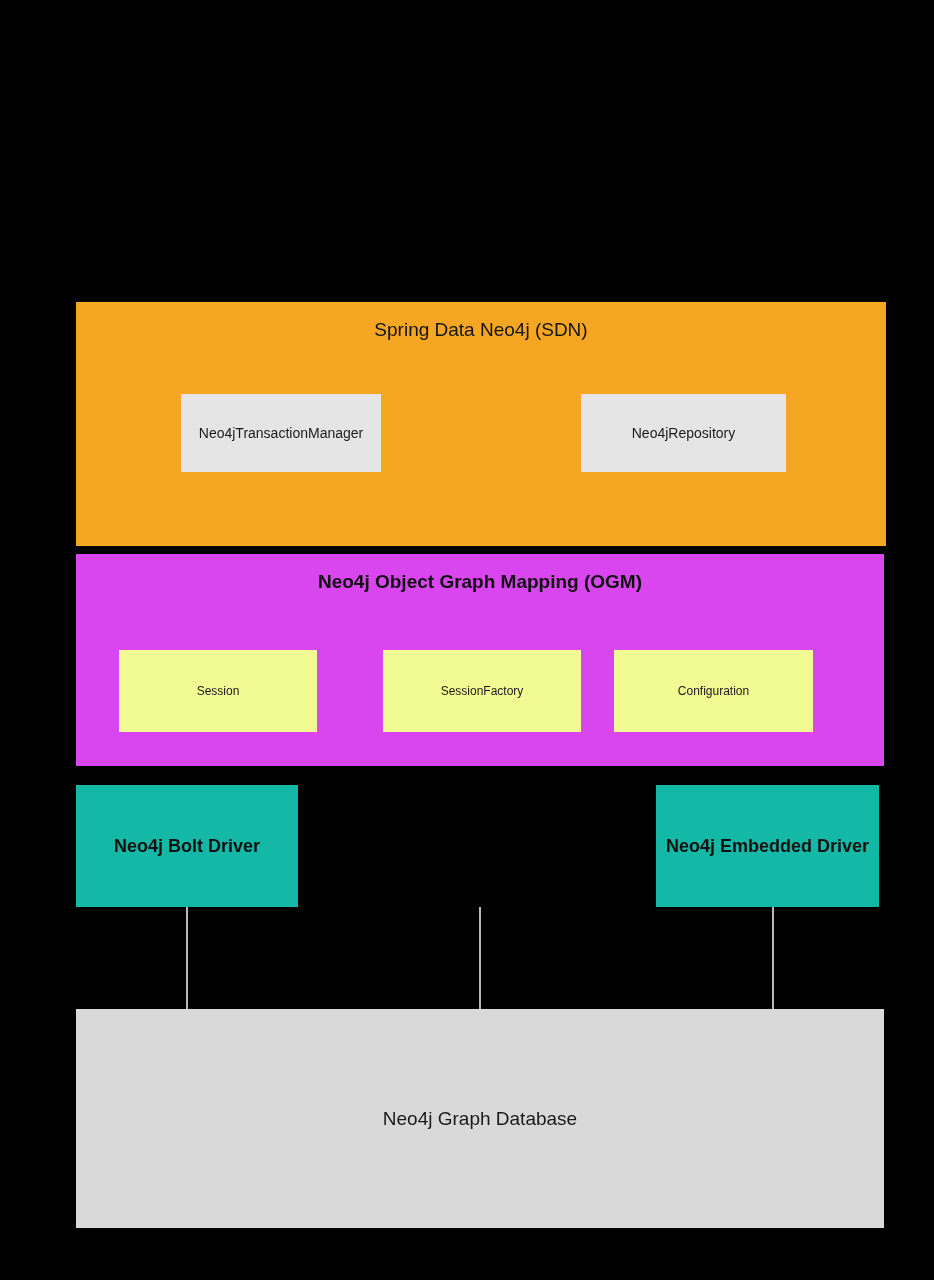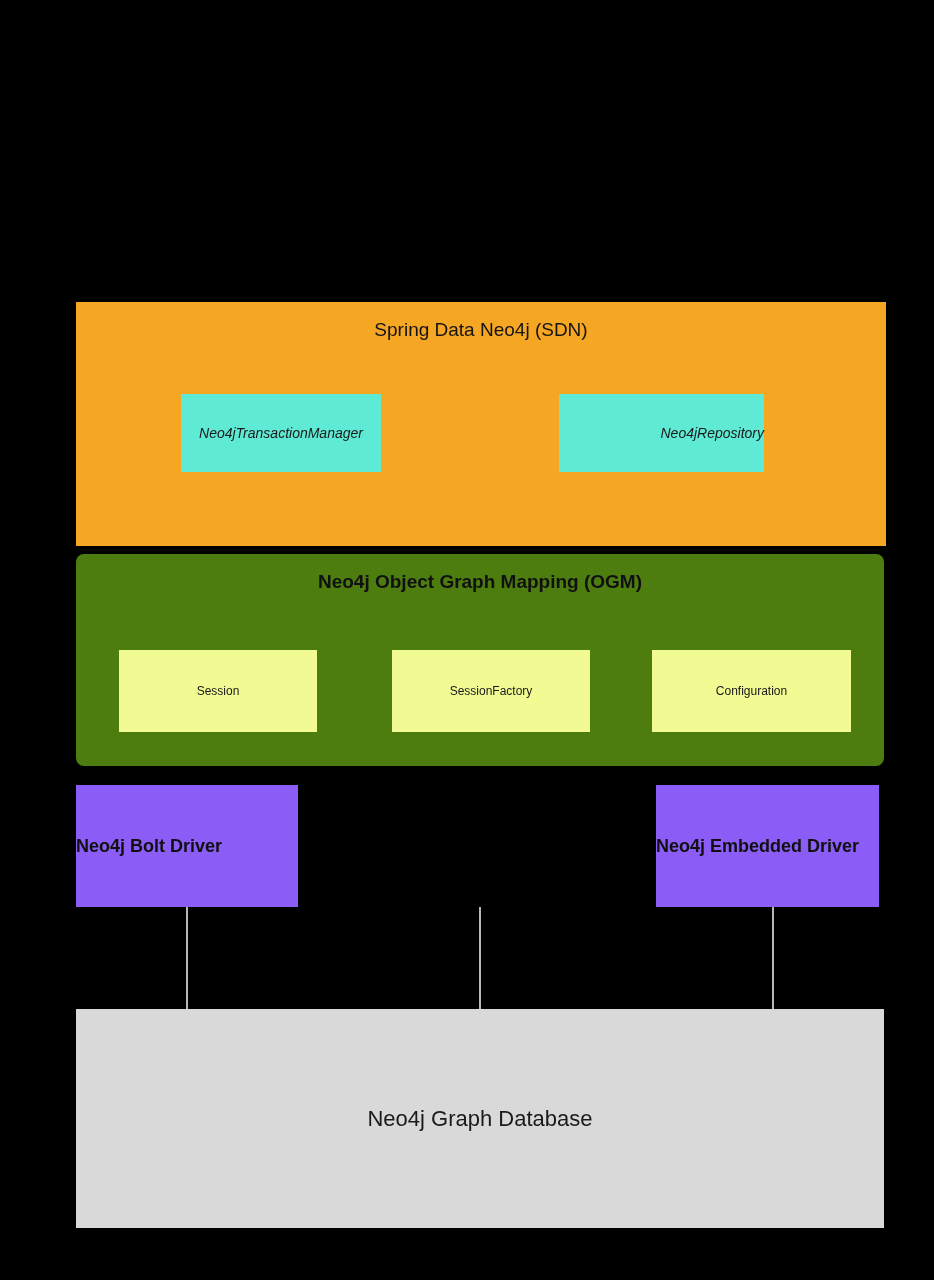--- a/index.html
+++ b/index.html
@@ -55,42 +55,40 @@
     right: 0;
     top: 17px;
     text-align: center;
     font-size: 19px;
     color: #141414;
   }
   .sdn-sub {
     position: absolute;
     top: 92px;
     height: 78px;
-    background: #5eead4;
-    display: flex;
-    align-items: center;
-    justify-content: center;
-    font-style: italic;
+    background: #e5e5e5;
+    display: flex;
+    align-items: center;
+    justify-content: center;
   }
   .sdn-sub-a { left: 105px; width: 200px; }
-  .sdn-sub-b { left: 483px; width: 205px; justify-content: flex-end; }
+  .sdn-sub-b { left: 505px; width: 205px; }
   .sdn-sub-label {
     font-size: 14px;
     color: #1a1a1a;
   }
 
   
   .ogm-layer {
     left: 76px;
     top: 554px;
     width: 808px;
     height: 212px;
-    background: #4d7c0f;
+    background: #d946ef;
     display: block;
-    border-radius: 8px;
   }
   .ogm-title {
     position: absolute;
     left: 0;
     right: 0;
     top: 17px;
     text-align: center;
     font-size: 19px;
     font-weight: bold;
     color: #101010;
@@ -98,36 +96,36 @@
   .ogm-sub {
     position: absolute;
     top: 96px;
     height: 82px;
     background: #f1fa93;
     display: flex;
     align-items: center;
     justify-content: center;
   }
   .ogm-sub-0 { left: 43px; width: 198px; }
-  .ogm-sub-1 { left: 316px; width: 198px; }
-  .ogm-sub-2 { left: 576px; width: 199px; justify-content: center; }
+  .ogm-sub-1 { left: 307px; width: 198px; }
+  .ogm-sub-2 { left: 538px; width: 199px; justify-content: center; }
   .ogm-sub-label {
     font-size: 12px;
     color: #1a1a1a;
   }
 
   
   .driver {
     position: absolute;
     top: 785px;
     height: 122px;
-    background: #8b5cf6;
-    display: flex;
-    align-items: center;
-    justify-content: flex-start;
+    background: #14b8a6;
+    display: flex;
+    align-items: center;
+    justify-content: center;
     white-space: nowrap;
   }
   .driver-0 { left: 76px;  width: 222px; }
   .driver-1 { left: 368px; width: 223px; }
   .driver-2 { left: 656px; width: 223px; }
   .driver-label {
     font-size: 18px;
     font-weight: bold;
     color: #101010;
   }
@@ -146,21 +144,21 @@
 
   
   .db-layer {
     left: 76px;
     top: 1009px;
     width: 808px;
     height: 219px;
     background: #d9d9d9;
   }
   .db-label {
-    font-size: 22px;
+    font-size: 19px;
     color: #1a1a1a;
   }
 </style>
 </head>
 <body>
 
 <div id="diagram">
 
 
   <div class="layer sdn-layer">

